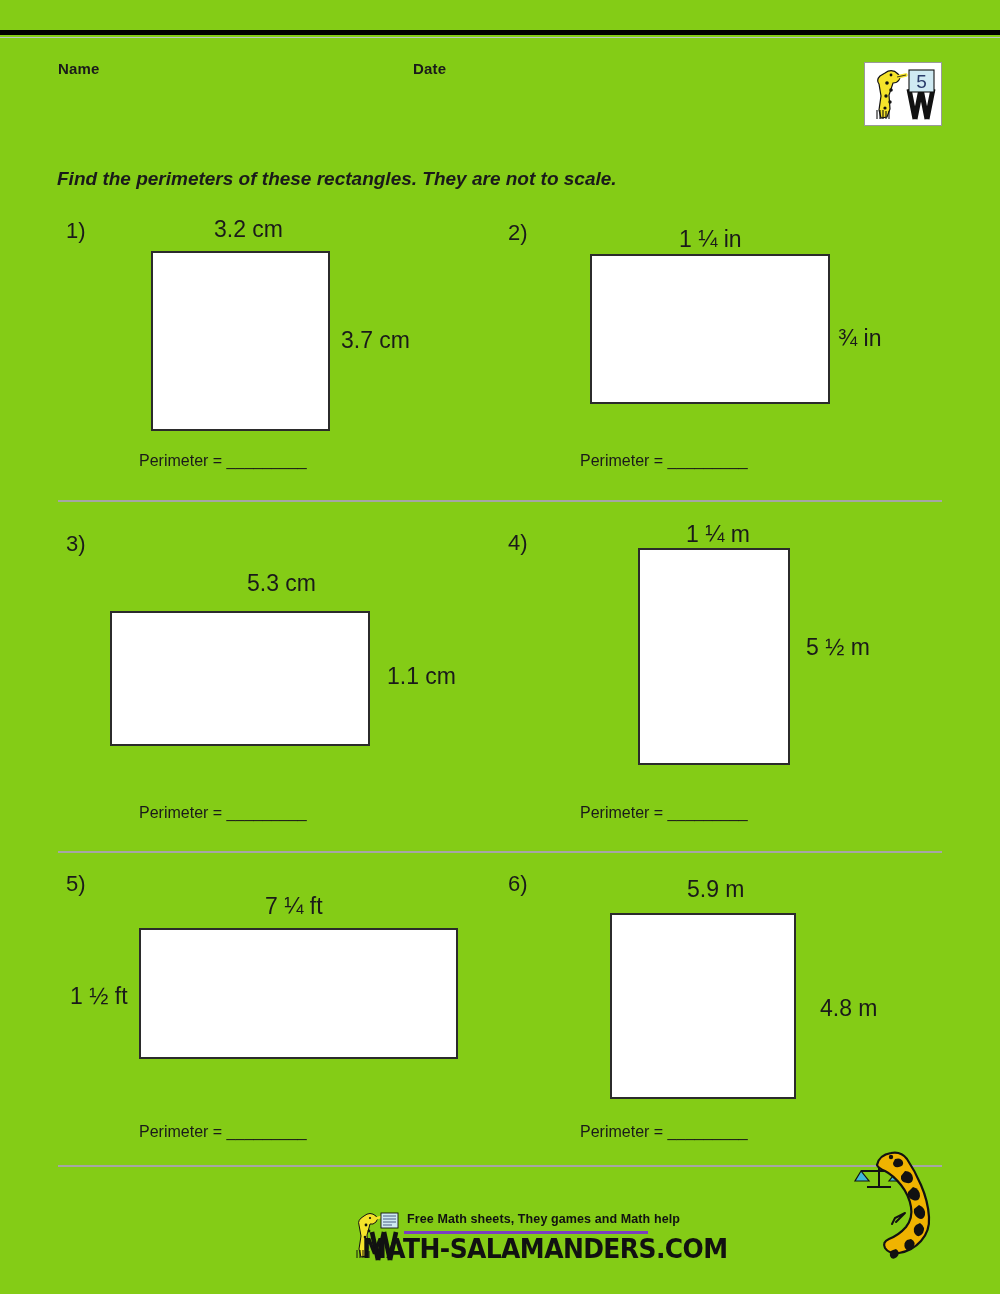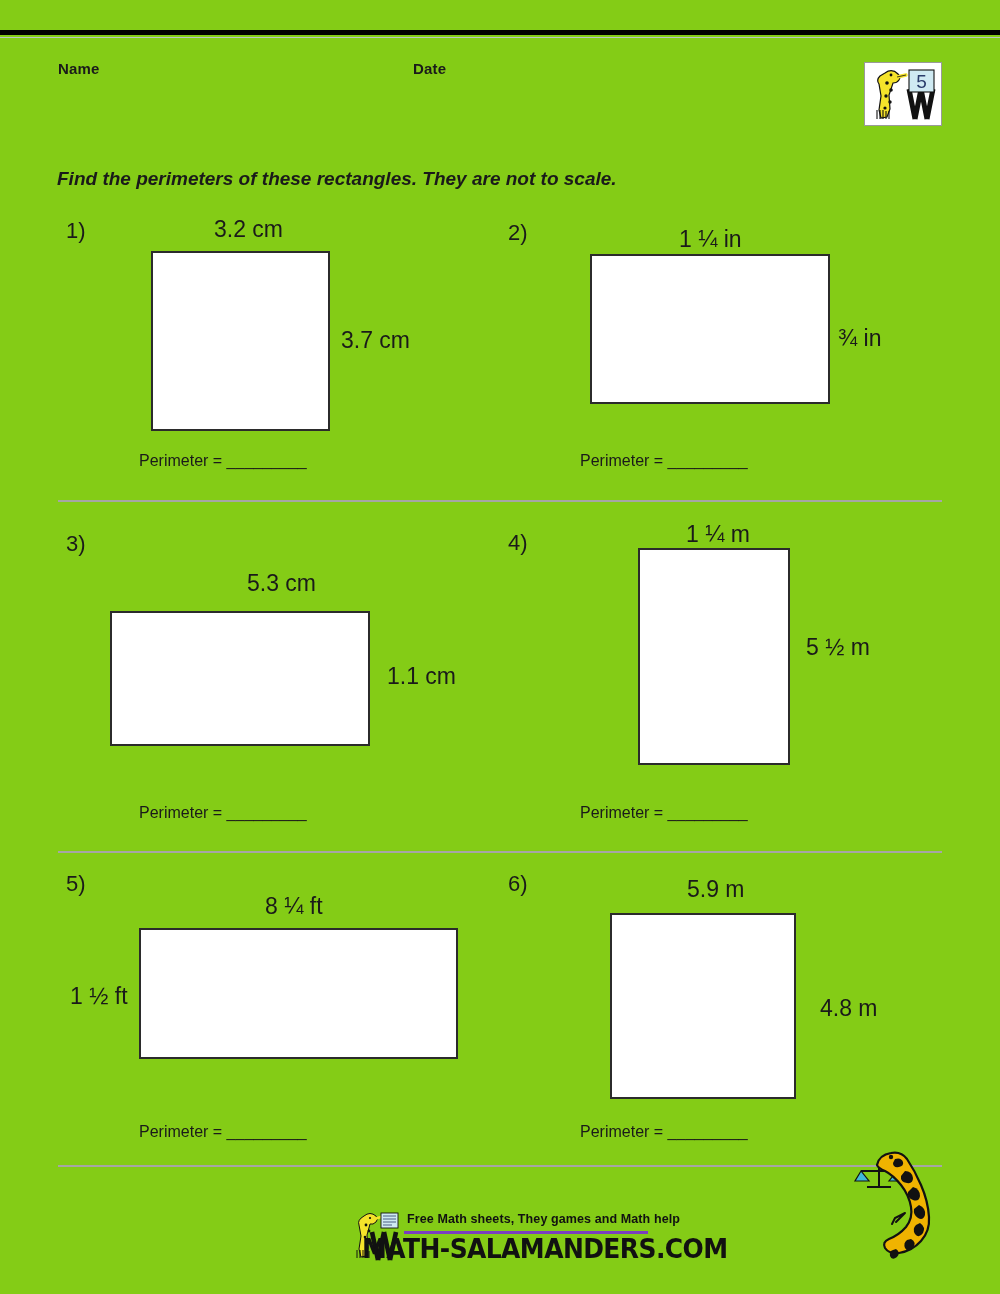--- a/index.html
+++ b/index.html
@@ -229,21 +229,21 @@
   <div class="qnum" style="left:508px; top:530px;">4)</div>
   <div class="rect" style="left:638px; top:548px; width:152px; height:217px;"></div>
   <div class="dim" style="left:686px; top:521px;text-align:right;">1 ¼  m</div>
   <div class="dim" style="left:806px; top:634px;">5 ½ m</div>
   <div class="perim" style="left:580px; top:804px;"><span>Perimeter = </span><span class="blank">_________</span></div>
 
   <div class="sep" style="top:851px;"></div>
 
   <div class="qnum" style="left:66px;  top:871px;">5)</div>
   <div class="rect" style="left:139px; top:928px; width:319px; height:131px;"></div>
-  <div class="dim" style="left:265px; top:893px;">8 ¼ ft</div>
+  <div class="dim" style="left:265px; top:893px;">7 ¼ ft</div>
   <div class="dim" style="left:70px;  top:983px;">1 ½ ft</div>
   <div class="perim" style="left:139px; top:1123px;"><span>Perimeter = </span><span class="blank">_________</span></div>
 
   <div class="qnum" style="left:508px; top:871px;">6)</div>
   <div class="rect" style="left:610px; top:913px; width:186px; height:186px;"></div>
   <div class="dim" style="left:687px; top:876px;">5.9  m</div>
   <div class="dim" style="left:820px; top:995px;">4.8 m</div>
   <div class="perim" style="left:580px; top:1123px;"><span>Perimeter = </span><span class="blank">_________</span></div>
 
   <div class="sep" style="top:1165px;"></div>

